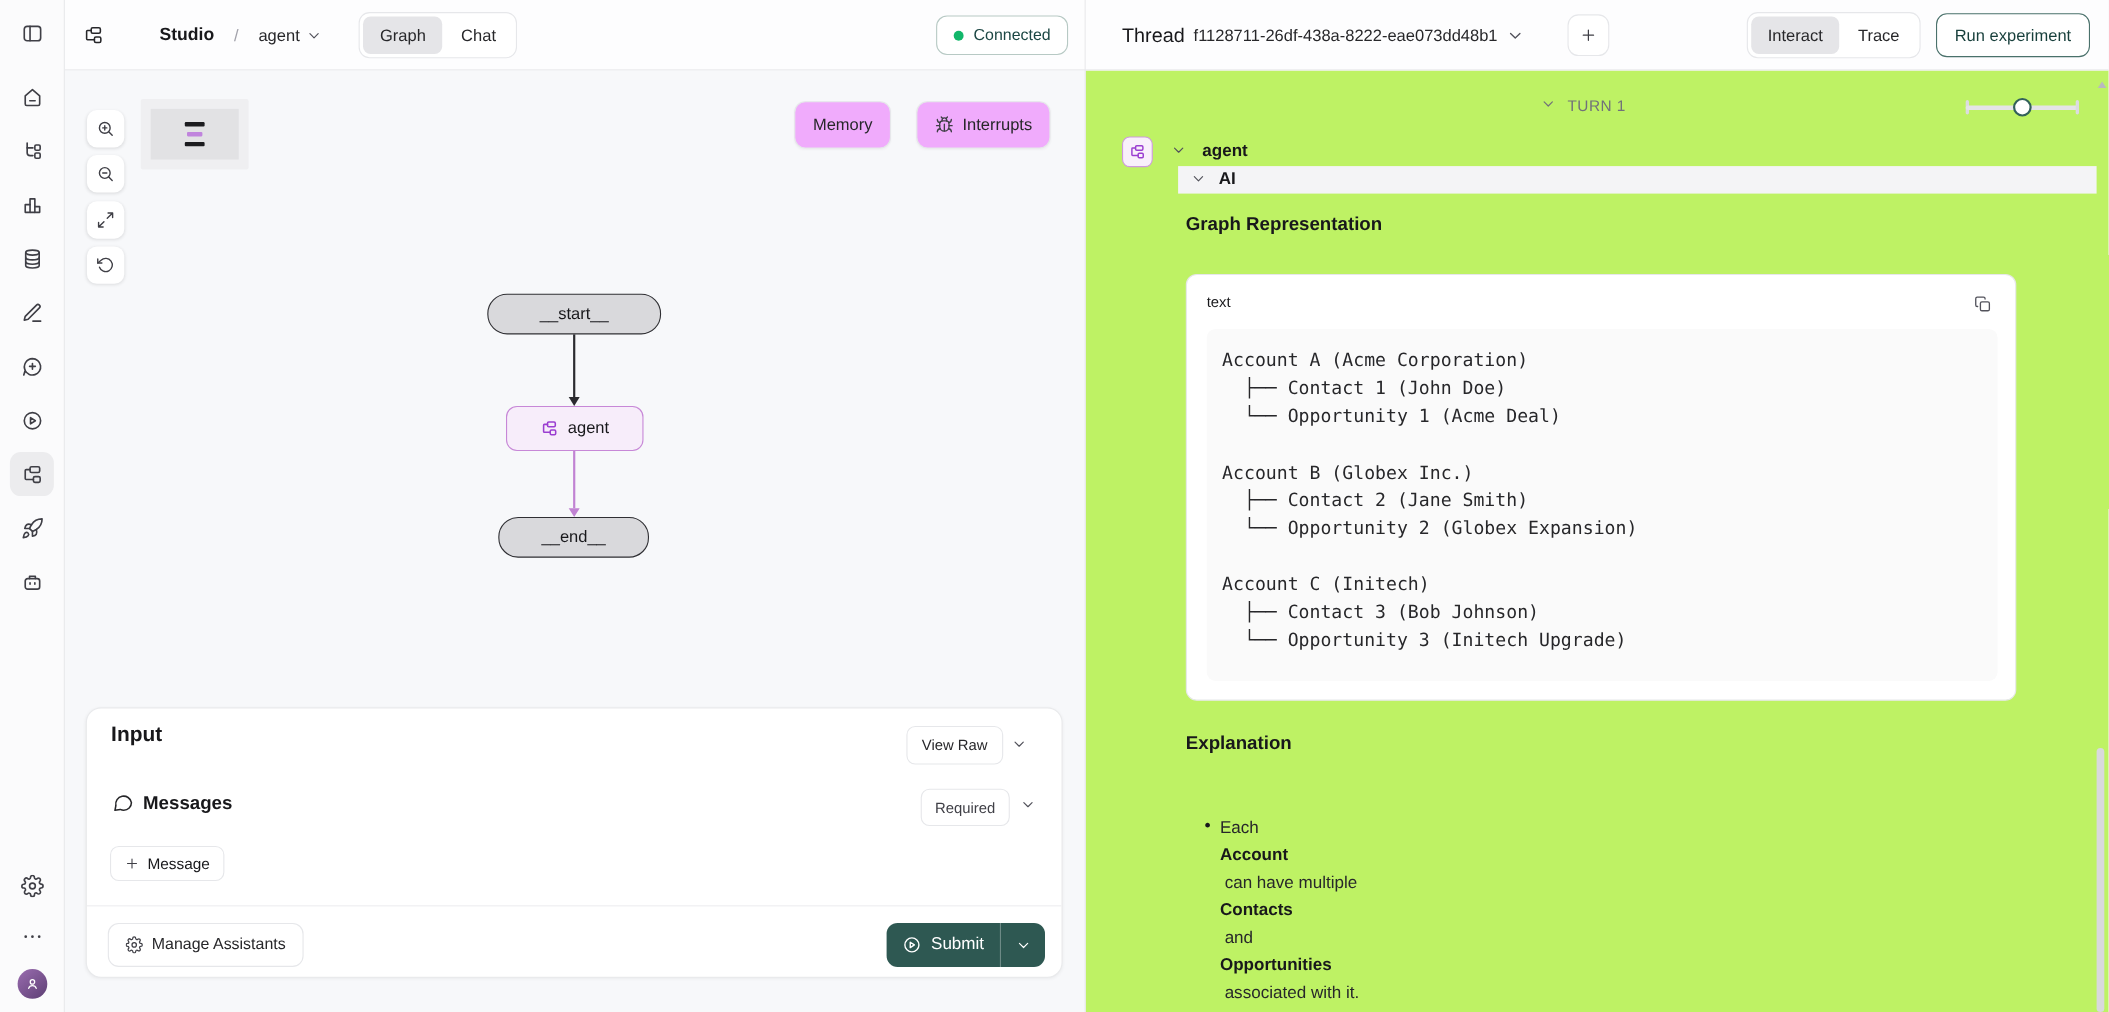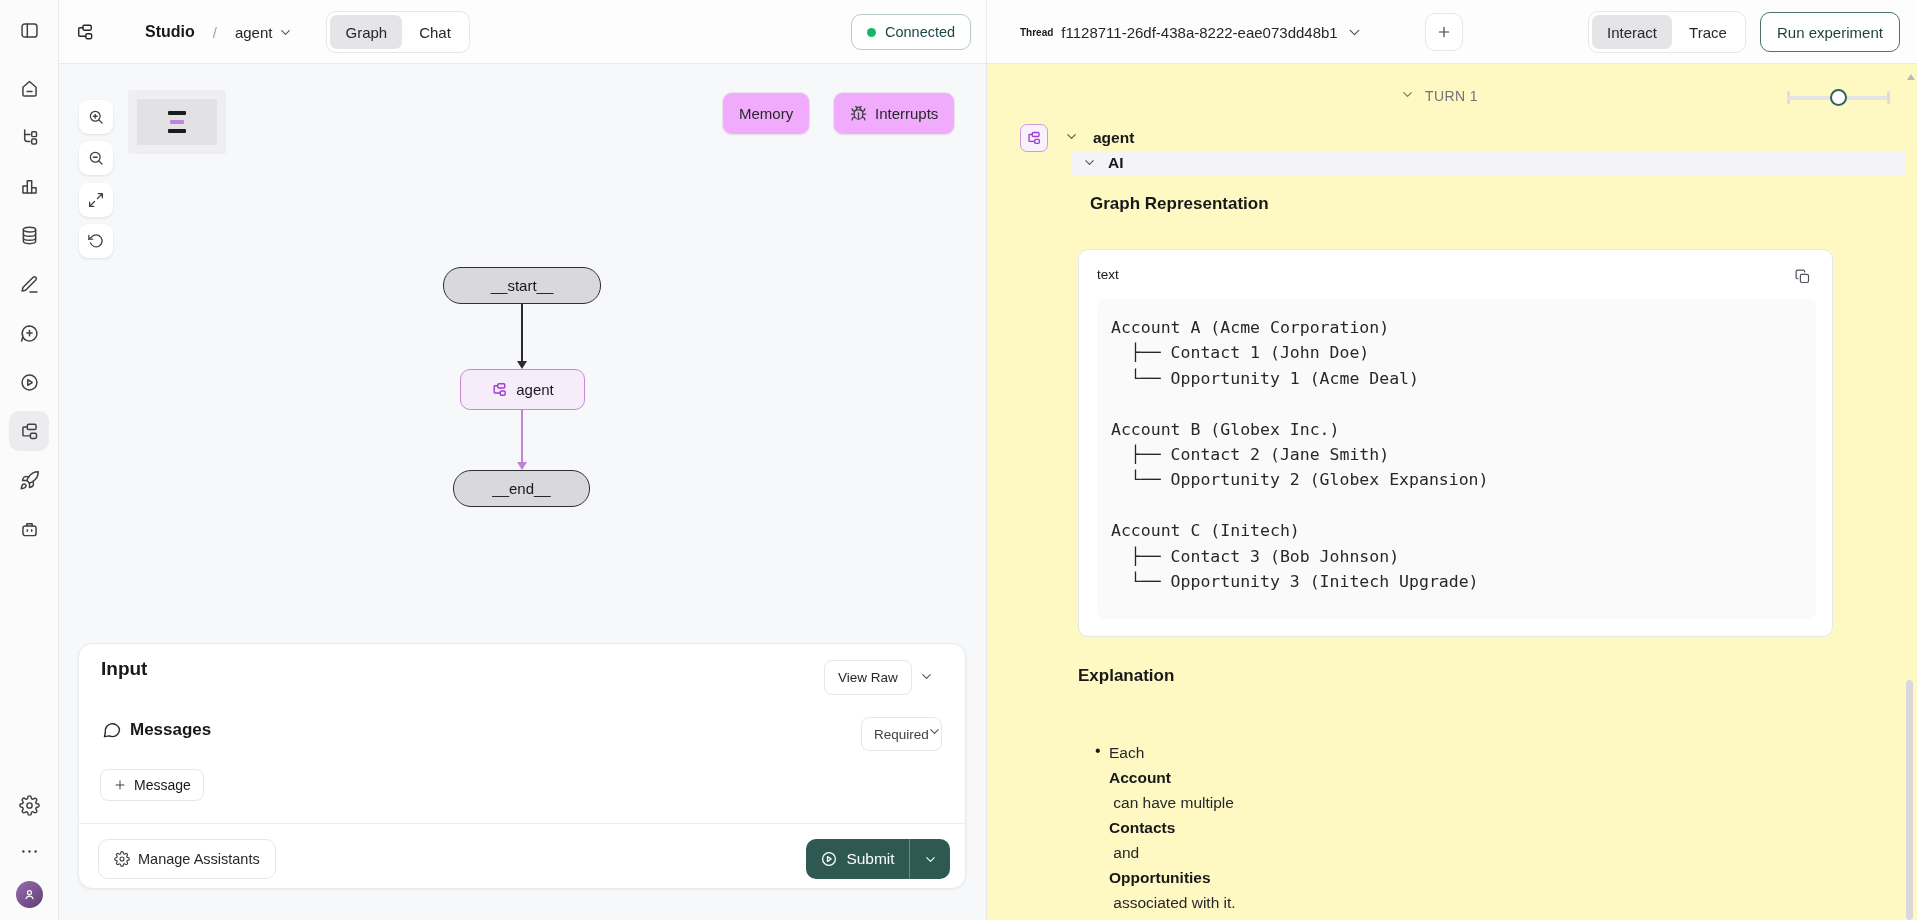--- a/index.html
+++ b/index.html
@@ -41,21 +41,21 @@
   .seg { display:flex; align-items:center; gap:2px; background:#fff; border:1px solid #e6e7ea;
     border-radius:10px; padding:3px; height:42px; }
   .seg button { border:none; background:transparent; border-radius:7px; padding:0 15px; height:34px;
     font-size:15px; color:#27272a; cursor:pointer; font-family:inherit; }
   .seg button.sel { background:#e5e5e8; }
   #connected-btn { position:absolute; left:792px; top:14px; height:36px; padding:12px 15px;
     display:flex; align-items:center; gap:9px; background:#fff; border:1px solid #b7c9c4;
     border-radius:10px; font-size:14.5px; color:#1c4744; cursor:pointer; font-family:inherit; }
   #connected-dot { width:9px; height:9px; border-radius:50%; background:#12b76a; }
   #thread-cluster { left:961px; top:0; height:64px; gap:8px; }
-  #thread-label { font-size:10px; font-weight:700; color:#18181b; }
+  #thread-label { font-size:18px; font-weight:400; color:#18181b; }
   #thread-id { font-size:15px; color:#27272a; }
   #new-thread-btn { position:absolute; left:1366px; top:13px; width:38px; height:38px;
     background:#fff; border:1px solid #e6e7ea; border-radius:10px; color:#3f3f46;
     display:flex; align-items:center; justify-content:center; cursor:pointer; }
   #new-thread-btn .ic { width:16px; height:16px; }
   #mode-seg { position:absolute; left:1529px; top:11px; }
   #run-exp-btn { position:absolute; left:1701px; top:12px; height:40px; padding:0 16px;
     background:#fff; border:1px solid #4a716b; border-radius:10px; font-size:15px; font-weight:500;
     color:#173f3b; cursor:pointer; font-family:inherit; }
 
@@ -102,41 +102,41 @@
   #input-card { position:absolute; left:19px; top:579px; width:888px; height:246px; background:#fff;
     border:1px solid #e9eaec; border-radius:14px; box-shadow:0 1px 3px rgba(0,0,0,.05); }
   #input-title { position:absolute; left:22px; top:14px; font-size:19px; font-weight:700; color:#18181b; }
   #view-raw-btn { position:absolute; left:745px; top:16px; height:35px; padding:0 13px; background:#fff;
     border:1px solid #e6e7ea; border-radius:8px; font-size:13.5px; color:#27272a; cursor:pointer; font-family:inherit; }
   #input-chev { position:absolute; left:840px; top:25px; }
   #messages-icon { position:absolute; left:23px; top:76px; width:20px; height:20px; color:#27272a; }
   #messages-label { position:absolute; left:51px; top:76px; font-size:17px; font-weight:600; color:#18181b; }
   #required-badge { position:absolute; left:758px; top:73px; height:31px; padding:16px 12px;
     border:1px solid #e6e7ea; border-radius:8px; font-size:13.5px; color:#3f3f46;
-    display:flex; align-items:center; background:#fff;margin-left:24px; }
+    display:flex; align-items:center; background:#fff; }
   #messages-chev { position:absolute; left:848px; top:80px; }
   #add-message-btn { position:absolute; left:21px; top:125px; height:32px; padding:0 12px; background:#fff;
     border:1px solid #e6e7ea; border-radius:8px; font-size:14px; color:#18181b;
     display:flex; align-items:center; gap:7px; cursor:pointer; font-family:inherit; }
   #add-message-btn .ic { width:14px; height:14px; color:#3f3f46; }
   #input-divider { position:absolute; left:0; top:179px; width:100%; height:1px; background:#ededef; }
   #manage-btn { position:absolute; left:19px; top:195px; height:40px; padding:0 15px; background:#fff;
     border:1px solid #e6e7ea; border-radius:10px; font-size:14.5px; color:#27272a;
     display:flex; align-items:center; gap:8px; cursor:pointer; font-family:inherit; }
   #manage-btn .ic { width:16px; height:16px; color:#3f3f46; }
   #submit-group { position:absolute; left:727px; top:195px; height:40px; width:144px; background:#2e5852;
     border-radius:10px; display:flex; overflow:hidden; }
   #submit-btn { flex:1; border:none; background:transparent; color:#fff; font-size:15.5px; font-weight:500;
     display:flex; align-items:center; justify-content:center; gap:8px; cursor:pointer; font-family:inherit; }
   #submit-btn .ic { width:18px; height:18px; }
   #submit-caret { width:41px; border:none; border-left:1px solid rgba(255,255,255,.3); background:transparent;
     color:#fff; display:flex; align-items:center; justify-content:center; cursor:pointer; }
 
   
-  #thread-panel { position:absolute; left:987px; top:64px; width:930px; height:856px; background:#fef9c3; }
+  #thread-panel { position:absolute; left:987px; top:64px; width:930px; height:856px; background:#bef264; }
   #turn-chev { position:absolute; left:413px; top:23px; color:#71717a; }
   #turn-label { position:absolute; left:438px; top:24px; font-size:14px; font-weight:500; color:#71717a; letter-spacing:.4px; }
   #turn-slider { position:absolute; left:800px; top:27px; width:103px; height:13px; cursor:pointer; }
   .sl-track { position:absolute; left:0; top:5px; width:103px; height:3.5px; background:#e4e4e7; border-radius:2px; }
   .sl-cap { position:absolute; top:0; width:3px; height:13px; background:#dcdce0; border-radius:2px; }
   .sl-handle { position:absolute; left:43px; top:-2px; width:17px; height:17px; background:#fff;
     border:2px solid #33615b; border-radius:50%; }
   #scroll-up-arrow { position:absolute; left:920px; top:10px; width:0; height:0;
     border-left:4.5px solid transparent; border-right:4.5px solid transparent; border-bottom:6px solid #b9b9bf; }
   #scroll-thumb { position:absolute; left:919px; top:616px; width:7px; height:240px; background:#d9d9dd; border-radius:4px; }
@@ -144,21 +144,21 @@
   #agent-node-icon { position:absolute; left:33px; top:60px; width:28px; height:28px; background:#f9f0fb;
     border:1.4px solid #cf9add; border-radius:7px; color:#9b3fd1;
     display:flex; align-items:center; justify-content:center; }
   #agent-node-icon .ic { width:16px; height:16px; stroke-width:2; }
   #agent-row-chev { position:absolute; left:77px; top:65px; }
   #agent-row-label { position:absolute; left:106px; top:65px; font-size:15.5px; font-weight:600; color:#18181b; }
   #ai-row { position:absolute; left:84px; top:87px; width:835px; height:25px; background:#f4f4f6; cursor:pointer; }
   #ai-row-chev { position:absolute; left:11px; top:4px; }
   #ai-row-label { position:absolute; left:37px; top:3px; font-size:15.5px; font-weight:700; color:#18181b; }
 
-  #graphrep-title { position:absolute; left:91px; top:130px; font-size:17px; font-weight:700; color:#18181b;margin-left:12px; }
+  #graphrep-title { position:absolute; left:91px; top:130px; font-size:17px; font-weight:700; color:#18181b; }
   #code-card { position:absolute; left:91px; top:185px; width:755px; height:388px; background:#fff;
     border:1px solid #e6e7ea; border-radius:10px; }
   #code-lang { position:absolute; left:18px; top:17px; font-size:13.5px; font-weight:500; color:#18181b; }
   #copy-btn { position:absolute; right:18px; top:14px; width:24px; height:24px; border:none; background:transparent;
     color:#52525b; cursor:pointer; display:flex; align-items:center; justify-content:center; }
   #copy-btn .ic { width:17px; height:17px; }
   #code-inner { position:absolute; left:18px; top:49px; width:719px; height:320px; background:#fafafa; border-radius:8px; overflow:hidden; }
   #code-pre { font-family:"DejaVu Sans Mono", monospace; font-size:16.5px; line-height:25.4px;
     color:#27272a; padding:16px 14px; white-space:pre; }
 

